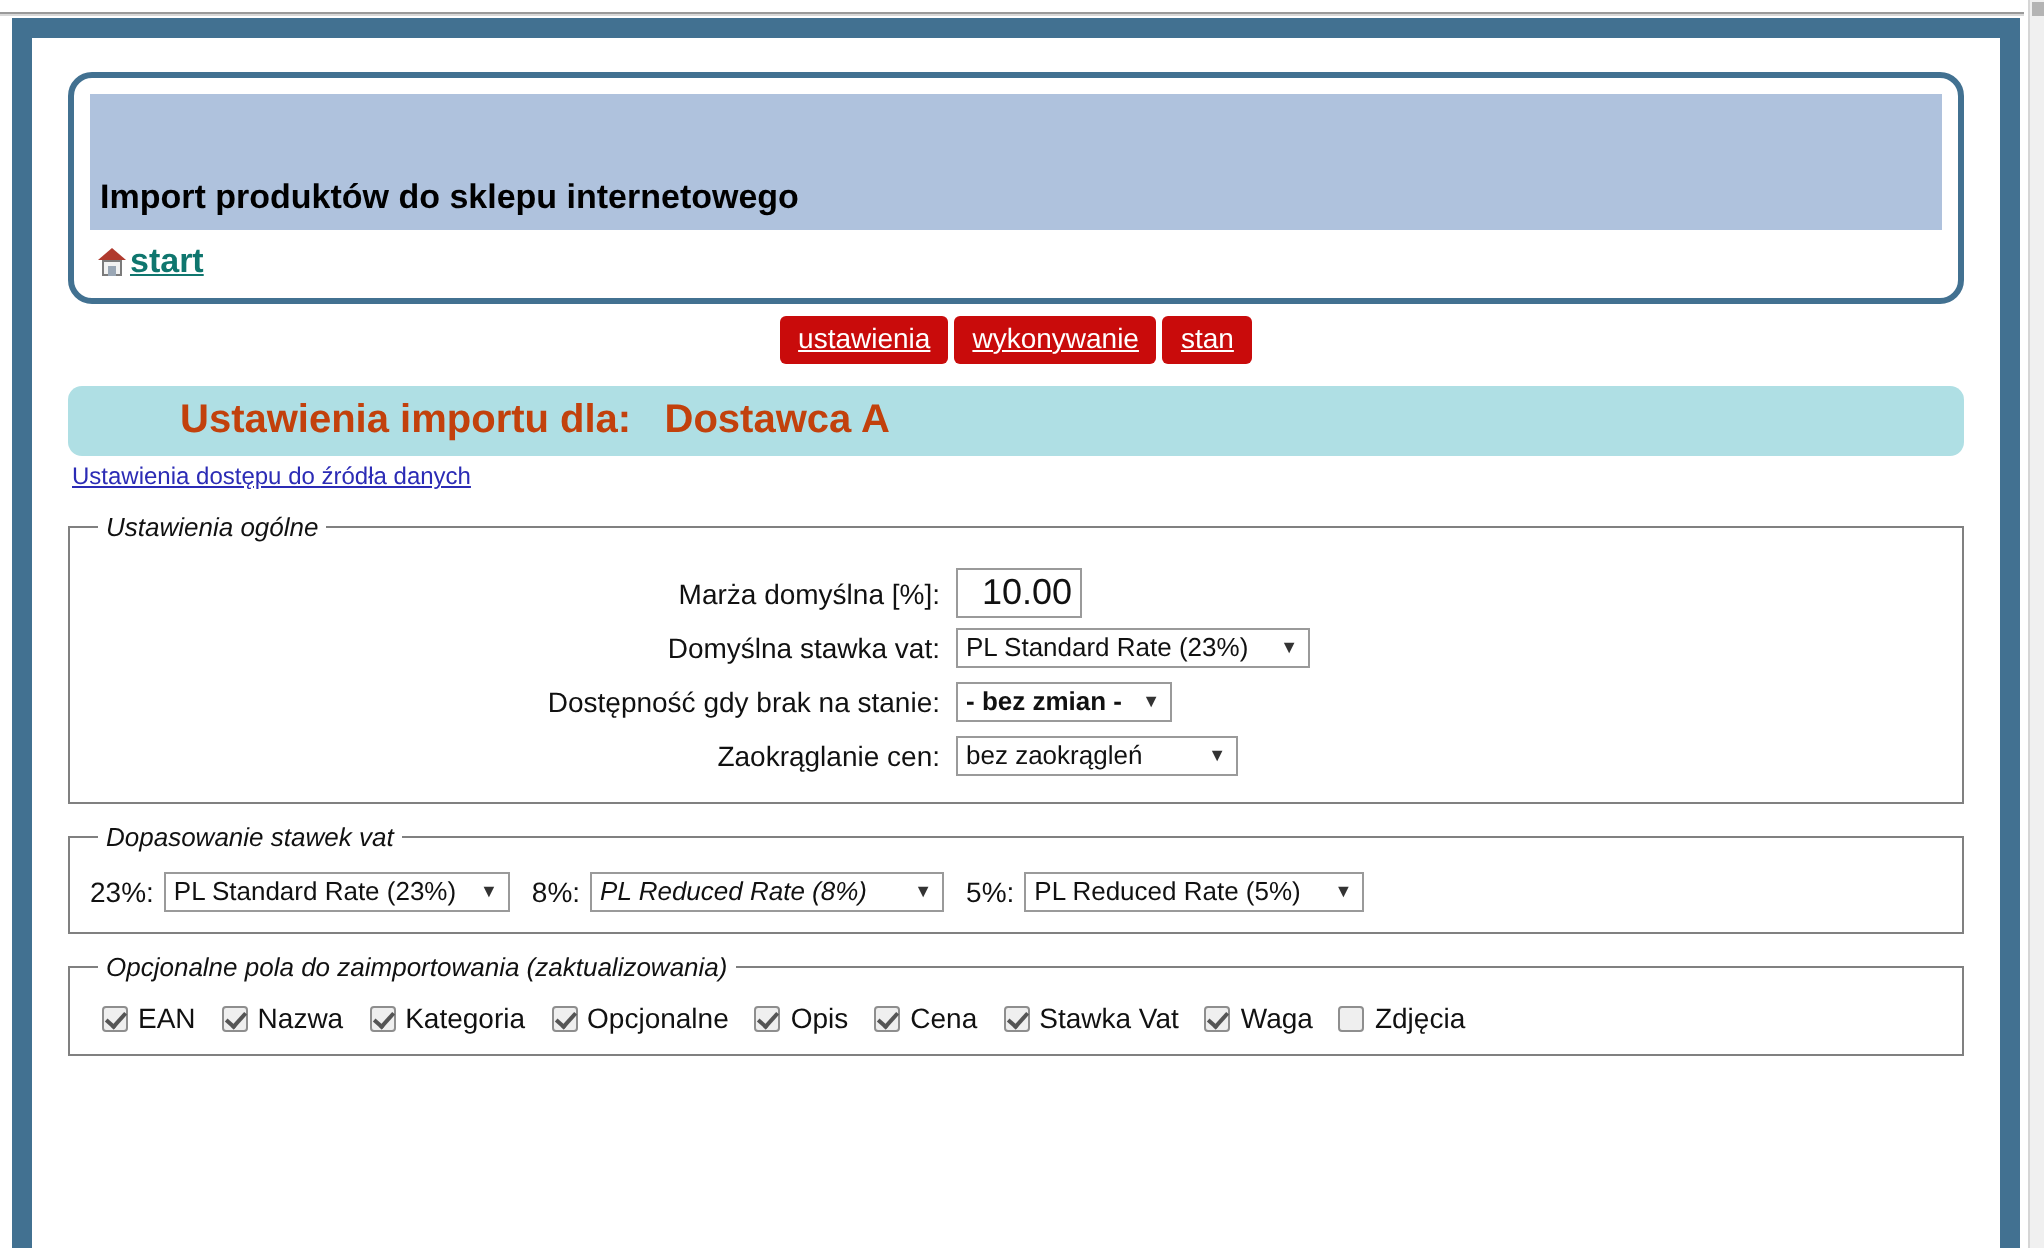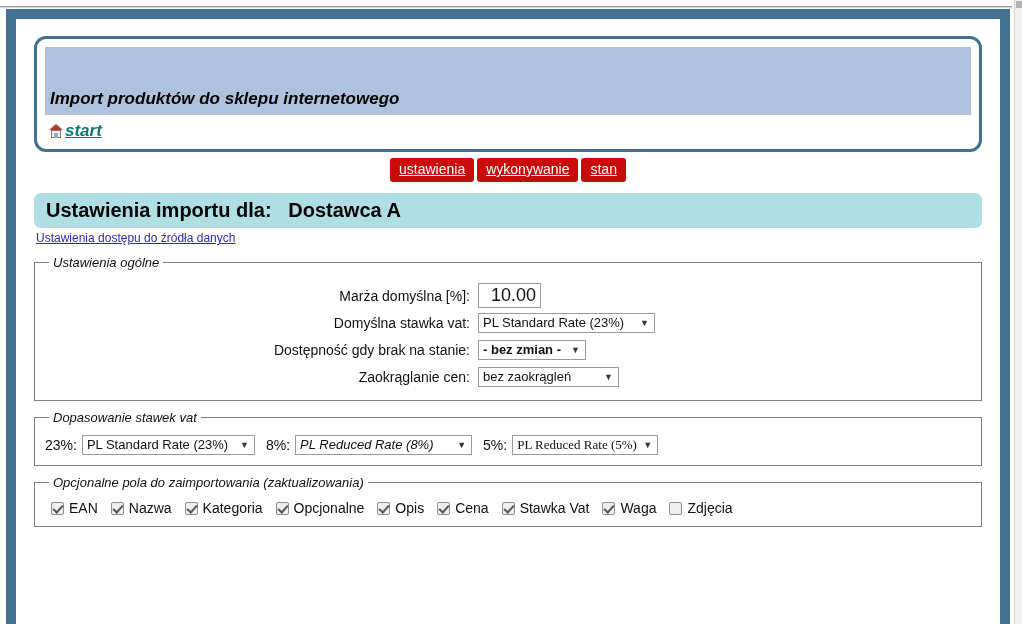--- a/index.html
+++ b/index.html
@@ -75,21 +75,20 @@
   }
 
   
   #header-card {
     margin: 11px 10px 0 10px;
     border: 3px solid #427191;
     border-radius: 12px;
     background: #ffffff;
     padding: 8px 8px 6px 8px;
     box-sizing: border-box;
-    font-style: italic;
   }
   #header-banner {
     background: #afc2dd;
     height: 68px;
     position: relative;
     box-sizing: border-box;
   }
   #app-title {
     position: absolute;
     left: 5px;
@@ -179,22 +178,23 @@
     background: #afdfe4;
     border-radius: 7px;
     height: 35px;
     display: flex;
     align-items: center;
     padding-left: 12px;
   }
   #settings-title {
     font-size: 20px;
     font-weight: bold;
-    color: #000000;
+    color: #c2410c;
     white-space: pre;
+    margin-left: 44px;
   }
   #source-link {
     display: inline-block;
     margin: 3px 0 0 2px;
     font-size: 12px;
     color: #2b2bb5;
     text-decoration: underline;
     cursor: pointer;
   }
 
@@ -264,21 +264,21 @@
     transform: translateY(-50%);
     font-size: 9px;
     color: #333;
     line-height: 1;
   }
   .sel.w-vat-default { width: 177px; }
   .sel.w-avail { width: 108px; font-weight: bold; }
   .sel.w-round { width: 141px; }
   .sel.w-vat23 { width: 173px; }
   .sel.w-vat8  { width: 177px; font-style: italic; }
-  .sel.w-vat5  { width: 146px; font-family: Liberation Serif, serif; }
+  .sel.w-vat5  { width: 170px; }
 
   
   #vat-row {
     display: flex;
     align-items: center;
     padding-top: 4px;
   }
   .vat-label {
     font-size: 14px;
     color: #111111;

